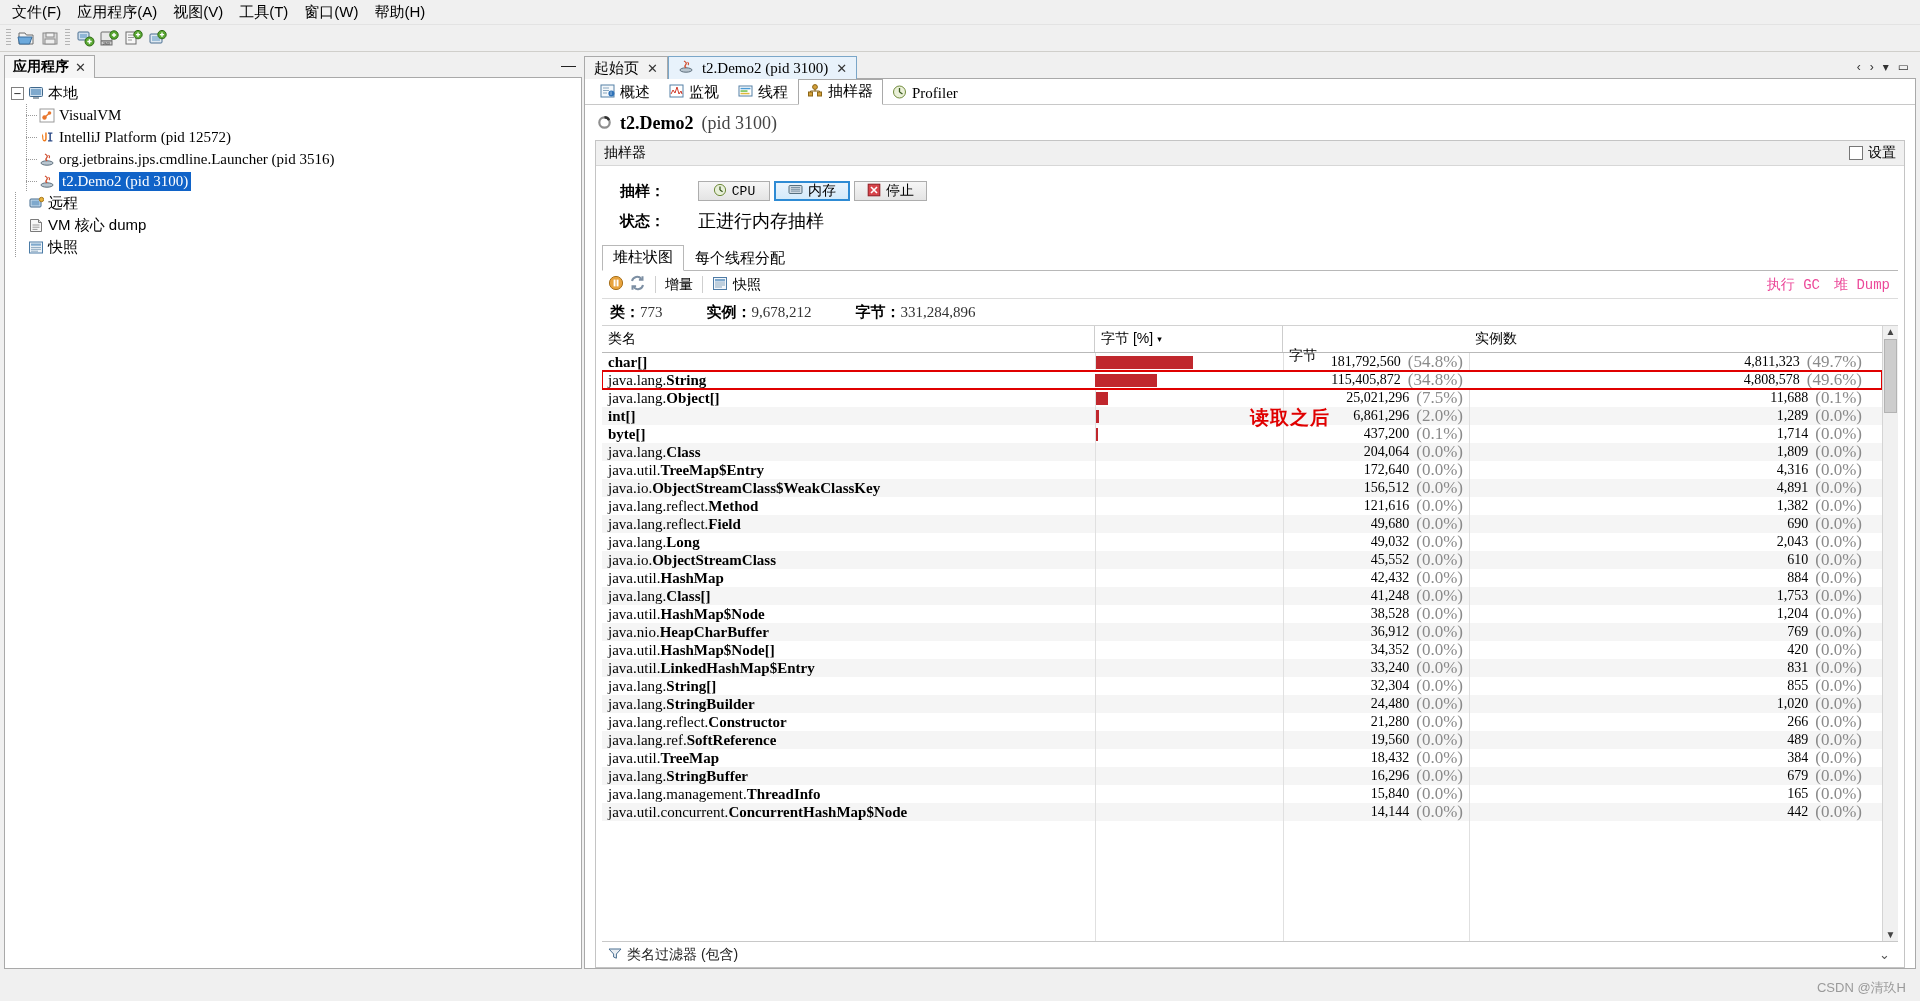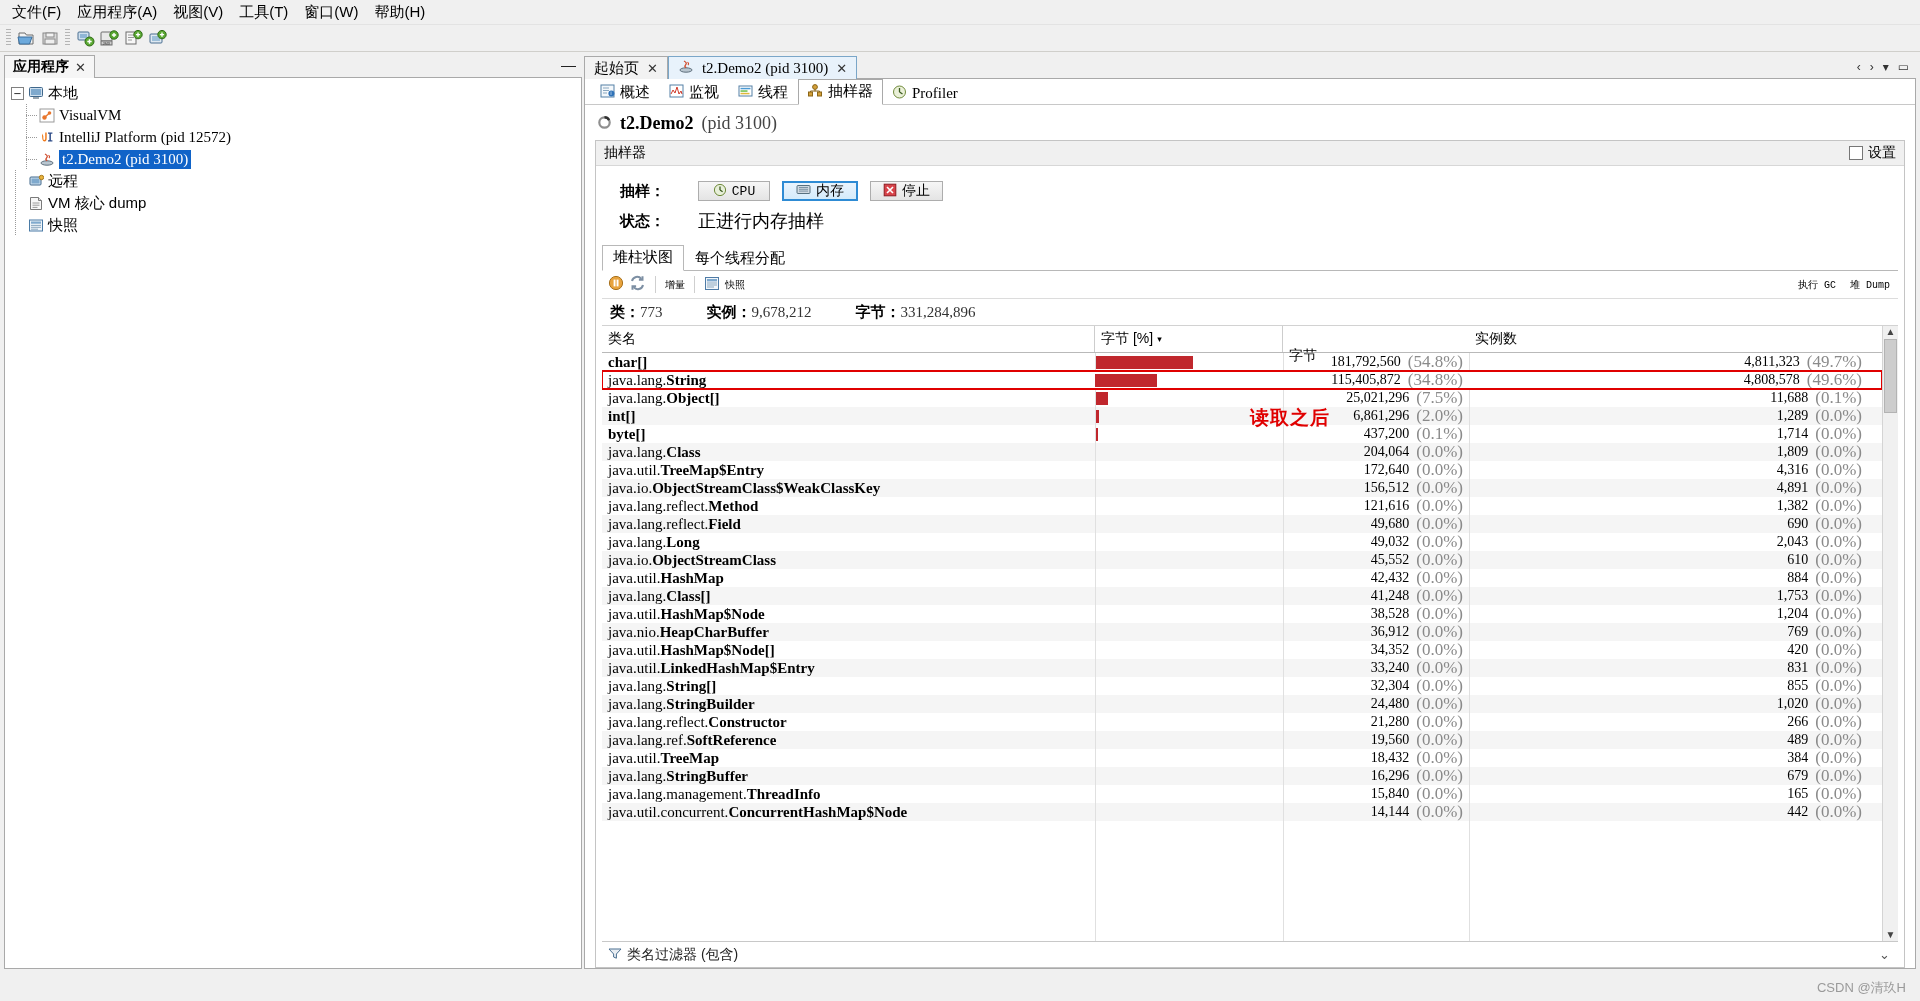--- a/index.html
+++ b/index.html
@@ -90,39 +90,39 @@
             padding:0 8px;background:#f0f0f0;border-bottom:1px solid #d7d7d7;font-size:14px;flex:0 0 auto;}
   .panelhdr .rt{display:flex;align-items:center;gap:5px;font-size:14px;}
   .cbx{width:12px;height:12px;border:1px solid #767676;background:#fff;display:inline-block;}
 
   .ctrlarea{padding:10px 0 4px 0;flex:0 0 auto;}
   .ctrlrow{display:flex;align-items:center;height:30px;padding-left:24px;}
   .ctrlrow .k{width:78px;font-size:15px;font-weight:bold;
               font-family:"Liberation Sans","DejaVu Sans",sans-serif;}
   .btn{display:inline-flex;align-items:center;justify-content:center;gap:5px;height:20px;
        min-width:72px;padding:1px 12px;border:1px solid #adadad;background:linear-gradient(#f6f6f6,#e4e4e4);
-       font-size:14px;margin-right:12px;box-sizing:border-box;color:#000;white-space:nowrap;}
+       font-size:14px;margin-right:4px;box-sizing:border-box;color:#000;white-space:nowrap;}
   .btn.sel{border:2px solid #2e8bd4;background:linear-gradient(#eaf4fd,#d4ebfb);}
   .btn .lab{font-family:"Liberation Sans","DejaVu Sans",sans-serif;}
   .btn .lab.lat{font-family:"Liberation Mono","DejaVu Sans Mono",monospace;font-size:13px;}
   .statval{font-size:18px;font-family:"Liberation Sans","DejaVu Sans",sans-serif;}
 
   .histwrap{flex:1 1 auto;display:flex;flex-direction:column;min-height:0;padding:6px 6px 0 6px;box-sizing:border-box;}
   .histtabs{display:flex;align-items:flex-end;height:24px;border-bottom:1px solid #b8b8b8;flex:0 0 auto;}
   .htab{padding:2px 10px 3px;font-size:15px;border:1px solid transparent;border-bottom:none;
         position:relative;top:1px;white-space:nowrap;}
   .htab.active{background:#fff;border-color:#b8b8b8;border-bottom:1px solid #fff;}
 
   .htoolbar{height:27px;display:flex;align-items:center;border-bottom:1px solid #dcdcdc;
             padding:0 8px 0 6px;flex:0 0 auto;justify-content:space-between;background:#fff;}
   .htoolbar .lgroup{display:flex;align-items:center;gap:5px;}
   .htoolbar .rgroup{display:flex;align-items:center;gap:14px;}
   .sep{width:1px;height:17px;background:#cfcfcf;margin:0 4px;}
-  .tlabel{font-size:10px;}
-  .link{font-size:10px;color:#000000;}
+  .tlabel{font-size:14px;}
+  .link{font-size:14px;color:#ec4899;}
   .link .mono{font-family:"Liberation Mono","DejaVu Sans Mono",monospace;}
 
   .statsrow{height:26px;display:flex;align-items:center;gap:44px;padding-left:8px;flex:0 0 auto;
             border-bottom:1px solid #d2d2d2;background:#fff;}
   .statsrow .item{font-size:15px;}
   .statsrow .item b{font-weight:bold;}
   .statsrow .item .v{font-family:"Liberation Serif","DejaVu Serif",serif;color:#333;}
 
   .tablewrap{flex:1 1 auto;display:flex;min-height:0;background:#fff;position:relative;}
   .tbl{flex:1 1 auto;display:flex;flex-direction:column;min-width:0;}
@@ -273,20 +273,32 @@
             <span class="indent" style="width:11px"></span>
             <span class="dashline tee"></span>
             <span class="ticon">
               <svg width="16" height="15" viewBox="0 0 16 15">
                 <path d="M3 3.5c0 5 .5 8 2.5 8 1.6 0 2.2-1.4 2.2-3.4V2.4H6.2v5.7c0 1.2-.2 2-.9 2-.8 0-1-1.1-1-4.2z" fill="#f07c1e"></path>
                 <path d="M9 2.4h4.4v1.3h-1.5v6.6h1.5v1.3H9v-1.3h1.4V3.7H9z" fill="#2d4b87"></path>
               </svg>
             </span>
             <span class="lbl">IntelliJ Platform (pid 12572)</span>
           </div>
+          <div class="trow">
+            <span class="indent" style="width:11px"></span>
+            <span class="dashline tee"></span>
+            <span class="ticon">
+              <svg width="16" height="15" viewBox="0 0 16 15">
+                <ellipse cx="8" cy="11" rx="6" ry="2.2" fill="#b9c6d0" stroke="#5d6e7b"></ellipse>
+                <path d="M6 2c2.6 1.4 2.8 2.4 1.6 3.8-1.2 1.4-1 2.1.6 2.9" fill="none" stroke="#d04a2a" stroke-width="1.3"></path>
+                <path d="M9.5 3.2c1.4 1 1.3 1.9.4 2.8" fill="none" stroke="#d04a2a" stroke-width="1.1"></path>
+              </svg>
+            </span>
+            <span class="lbl">org.jetbrains.jps.cmdline.Launcher (pid 3516)</span>
+          </div>
           <div class="trow sel">
             <span class="indent" style="width:11px"></span>
             <span class="dashline tee"></span>
             <span class="ticon">
               <svg width="16" height="15" viewBox="0 0 16 15">
                 <ellipse cx="8" cy="11" rx="6" ry="2.2" fill="#b9c6d0" stroke="#5d6e7b"></ellipse>
                 <path d="M6 2c2.6 1.4 2.8 2.4 1.6 3.8-1.2 1.4-1 2.1.6 2.9" fill="none" stroke="#d04a2a" stroke-width="1.3"></path>
                 <path d="M9.5 3.2c1.4 1 1.3 1.9.4 2.8" fill="none" stroke="#d04a2a" stroke-width="1.1"></path>
               </svg>
             </span>

